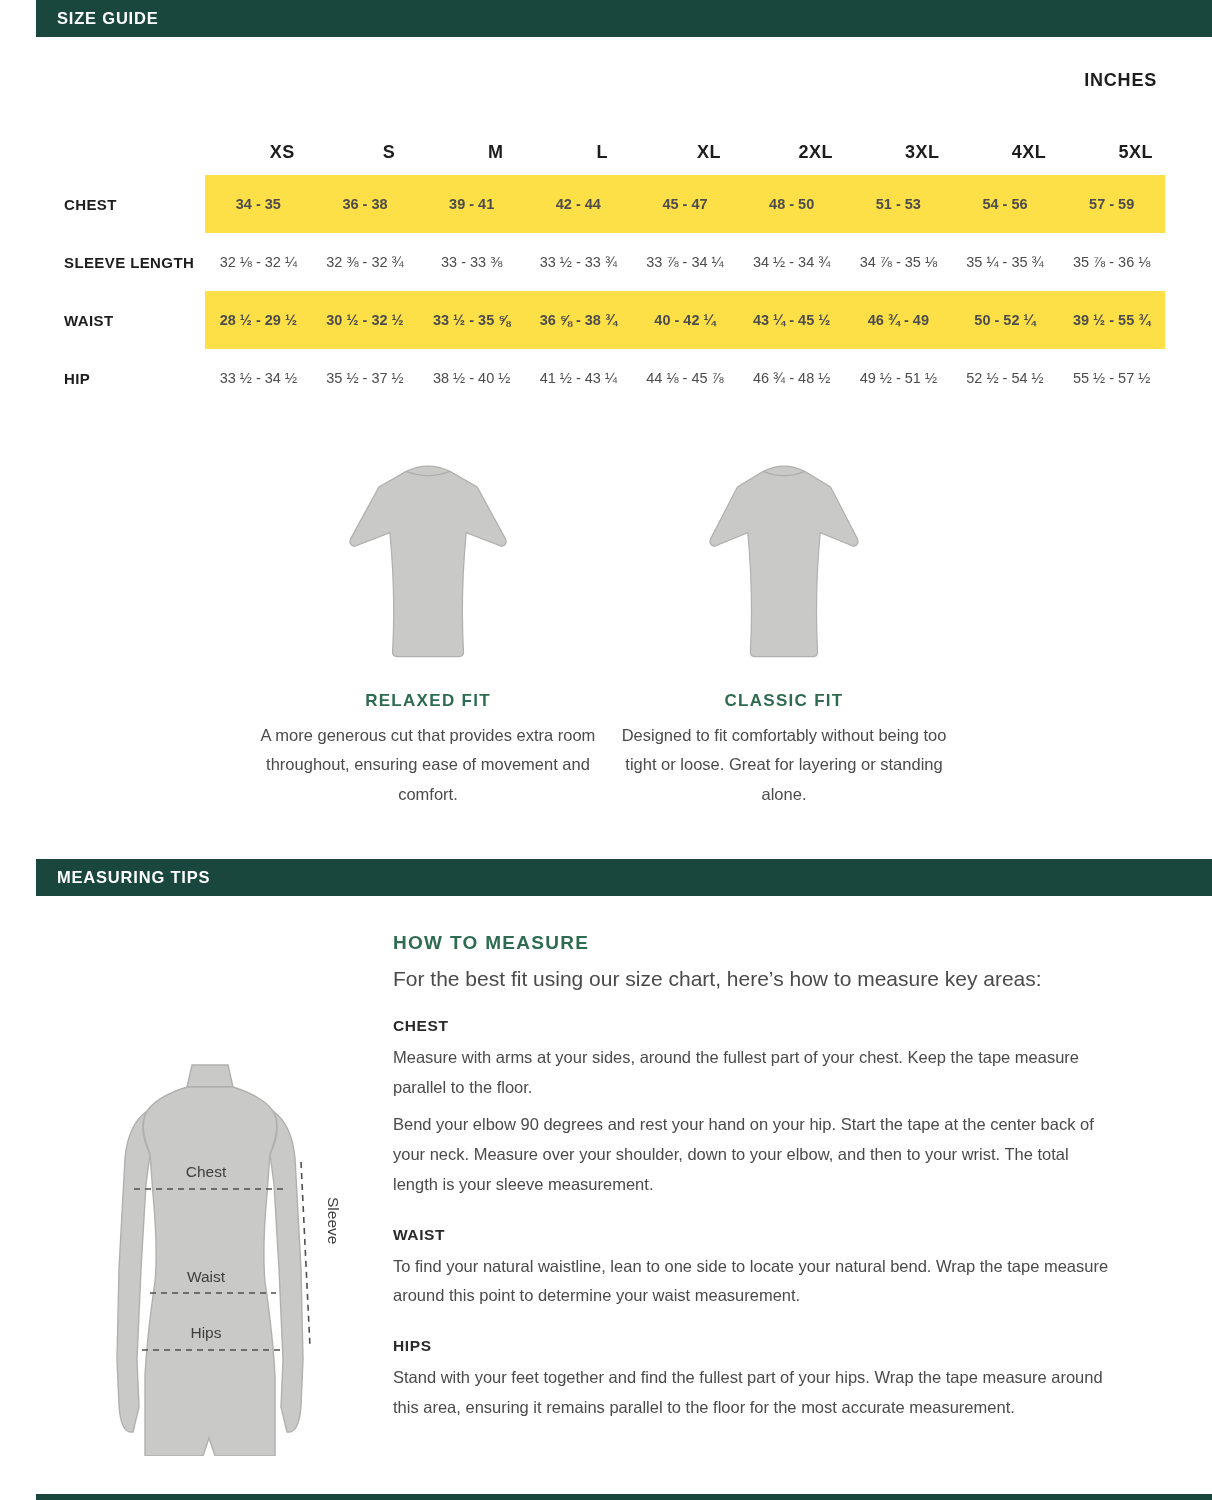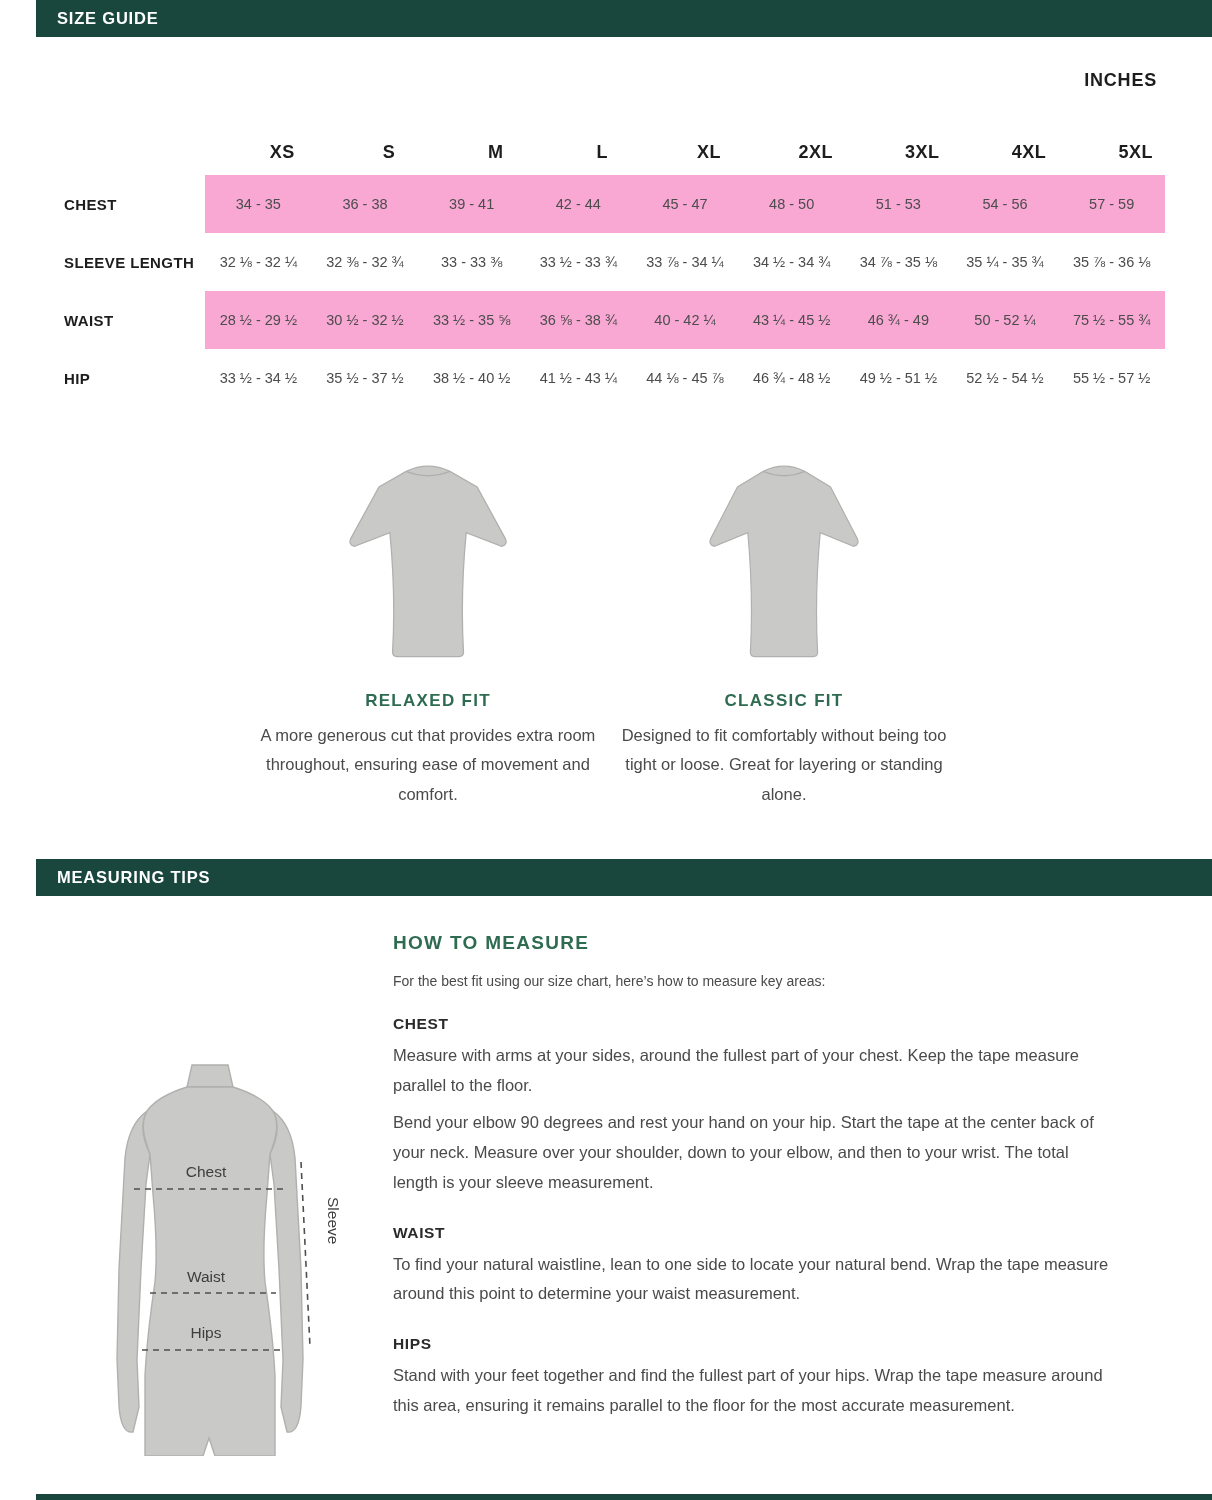--- a/index.html
+++ b/index.html
@@ -46,40 +46,40 @@
   .st-label {
     display: flex; align-items: center;
     font-weight: bold; font-size: 15px; letter-spacing: 0.4px;
     color: #1d1d1d; padding-left: 9px; background: #ffffff;
   }
   .st-cell {
     display: flex; align-items: center; justify-content: center;
     font-size: 14.5px; color: #4c4c4c;
     font-family: "Liberation Sans", "DejaVu Sans", sans-serif;
   }
-  .stripe .st-cell { background: #f9a8d4; }
+  .stripe .st-cell { background: #fde047; font-weight: bold; }
   
   .fits { display: flex; justify-content: center; gap: 4px; margin-top: 42px; }
   .fit-card { width: 352px; text-align: center; }
   .tee-svg { width: 190px; height: 224px; }
   .fit-name {
     color: #2F6B51; font-weight: bold; font-size: 17px;
     letter-spacing: 1.3px; margin-top: 14px;
   }
   .fit-desc {
     font-size: 16.5px; line-height: 1.78; color: #4a4a4a;
     width: 338px; margin: 10px auto 0;
   }
   .measuring-bar { margin-top: 50px; }
   
   .measure-section { position: relative; height: 595px; }
   .figure-svg { position: absolute; left: 76px; top: 168px; width: 272px; height: 392px; }
   .measure-content { margin-left: 393px; padding-top: 36px; width: 722px; }
   .htm-heading { color: #2F6B51; font-weight: bold; font-size: 19px; letter-spacing: 1.3px; }
-  .htm-intro { font-size: 14px; margin-top: 19px; color: #4a4a4a; }
+  .htm-intro { font-size: 21px; margin-top: 13px; color: #4a4a4a; }
   .m-heading {
     font-size: 15.5px; font-weight: bold; letter-spacing: 0.6px;
     color: #2a2a2a; margin-top: 26px;
   }
   .m-body { font-size: 16.5px; line-height: 1.8; margin-top: 8px; color: #4a4a4a; max-width: 722px; }
   .next-bar { position: absolute; left: 36px; right: 0; top: 1494px; height: 6px; background: #19473E; }
   
   .fig-fill { fill: #c9c9c7; stroke: #b0b0ae; stroke-width: 1.4; }
   .dash { stroke: #4f4f4f; stroke-width: 1.6; stroke-dasharray: 6 5; fill: none; }
   .fig-label { font-family: "Liberation Sans", sans-serif; font-size: 15.5px; fill: #3e3e3e; }
@@ -143,21 +143,21 @@
   <div class="st-row st-datarow stripe">
     <div class="st-label">WAIST</div>
     <div class="st-cell">28 ½ - 29 ½</div>
     <div class="st-cell">30 ½ - 32 ½</div>
     <div class="st-cell">33 ½ - 35 ⅝</div>
     <div class="st-cell">36 ⅝ - 38 ¾</div>
     <div class="st-cell">40 - 42 ¼</div>
     <div class="st-cell">43 ¼ - 45 ½</div>
     <div class="st-cell">46 ¾ - 49</div>
     <div class="st-cell">50 - 52 ¼</div>
-    <div class="st-cell">75 ½ - 55 ¾</div>
+    <div class="st-cell">39 ½ - 55 ¾</div>
   </div>
 
   <div class="st-row st-datarow">
     <div class="st-label">HIP</div>
     <div class="st-cell">33 ½ - 34 ½</div>
     <div class="st-cell">35 ½ - 37 ½</div>
     <div class="st-cell">38 ½ - 40 ½</div>
     <div class="st-cell">41 ½ - 43 ¼</div>
     <div class="st-cell">44 ⅛ - 45 ⅞</div>
     <div class="st-cell">46 ¾ - 48 ½</div>

